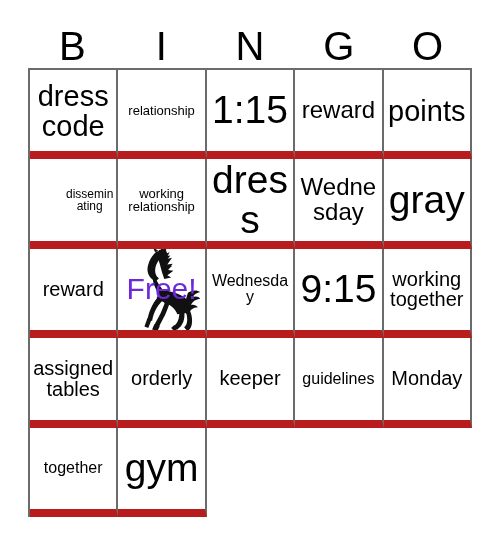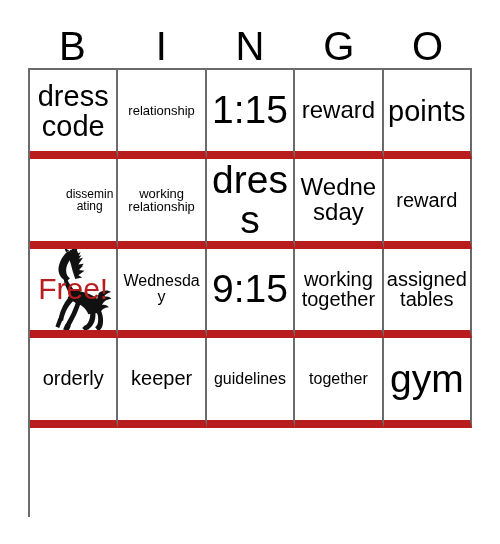--- a/index.html
+++ b/index.html
@@ -93,21 +93,21 @@
     width: 78px;
     height: 84px;
     pointer-events: none;
   }
   .free-label {
     position: relative;
     z-index: 2;
     font-size: 30px;
     line-height: 1;
     text-align: center;
-    color: #b91c1c;
+    color: #6d28d9;
     white-space: nowrap;
   }
 </style>
 </head>
 <body>
 
 <div id="card">
 
   <div id="header-row">
     <div class="header-letter">B</div>
@@ -141,20 +141,23 @@
     <div class="cell fs-xs">
         <span class="cell-text">working relationship</span>
       </div>
     <div class="cell fs-xxl">
         <span class="cell-text">dress</span>
       </div>
     <div class="cell fs-lg">
         <span class="cell-text">Wednesday</span>
       </div>
 
+    <div class="cell fs-xxl">
+        <span class="cell-text">gray</span>
+      </div>
     <div class="cell fs-md">
         <span class="cell-text">reward</span>
       </div>
     <div class="cell free-space">
       <svg class="free-art" viewBox="0 0 100 110" xmlns="http://www.w3.org/2000/svg" aria-hidden="true">
         <g fill="#111111">
 
           <path d="M43 6 C38 10 34 16 32 23 C30 29 31 35 34 39 C36 42 39 44 42 45 L46 41 C43 39 41 35 41 31 C41 26 43 21 46 17 C49 13 53 10 57 9 L55 4 Z"></path>
 
           <path d="M41 7 L38 0 L45 5 Z"></path>
@@ -203,20 +206,23 @@
     <div class="cell fs-md">
         <span class="cell-text">orderly</span>
       </div>
     <div class="cell fs-md">
         <span class="cell-text">keeper</span>
       </div>
 
     <div class="cell fs-sm">
         <span class="cell-text">guidelines</span>
       </div>
+    <div class="cell fs-md">
+        <span class="cell-text">Monday</span>
+      </div>
     <div class="cell fs-sm">
         <span class="cell-text">together</span>
       </div>
     <div class="cell fs-xxl">
         <span class="cell-text">gym</span>
       </div>
 
   </div>
 </div>
 

